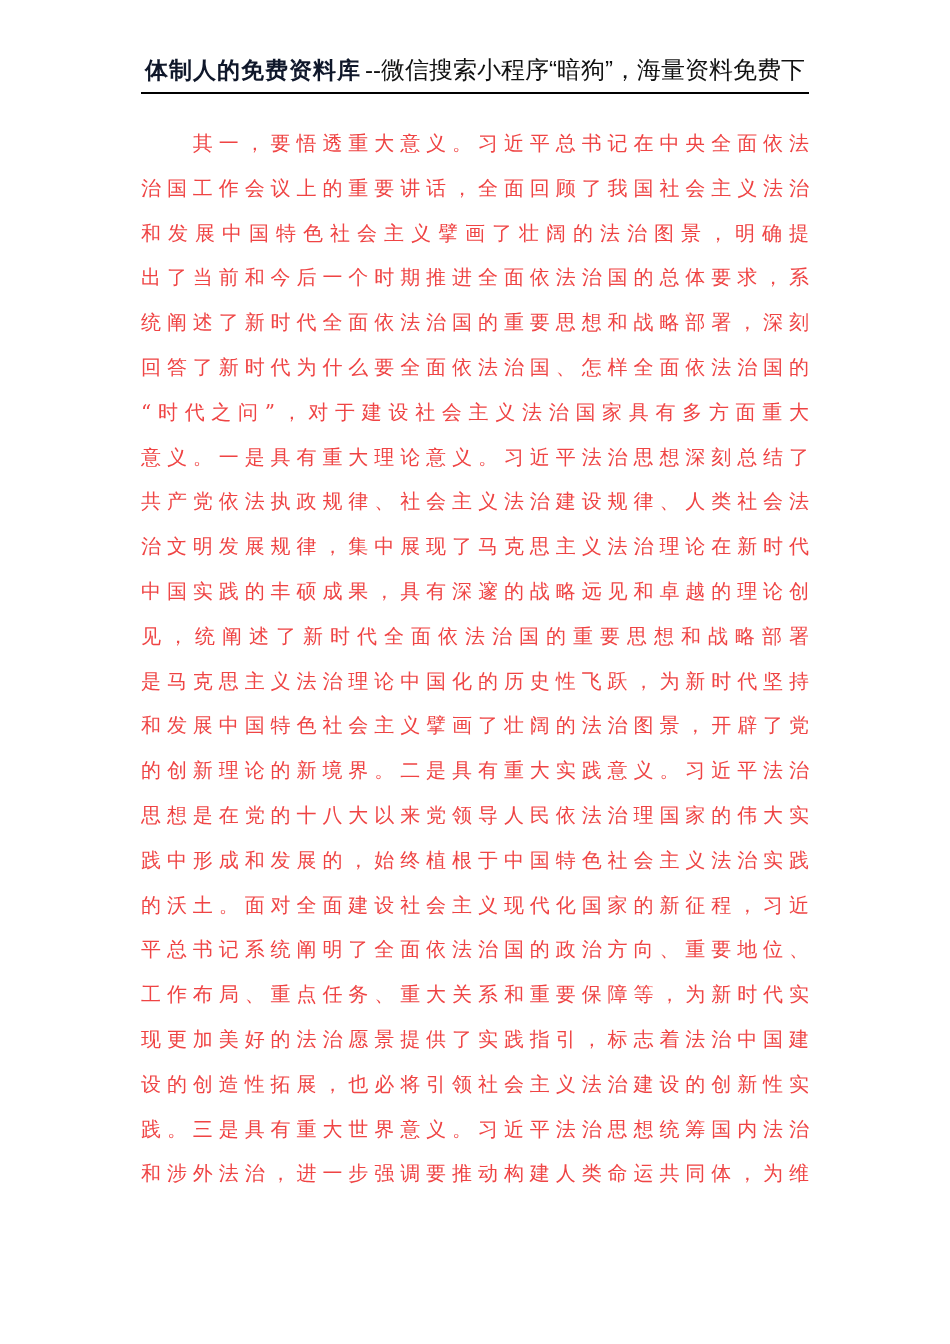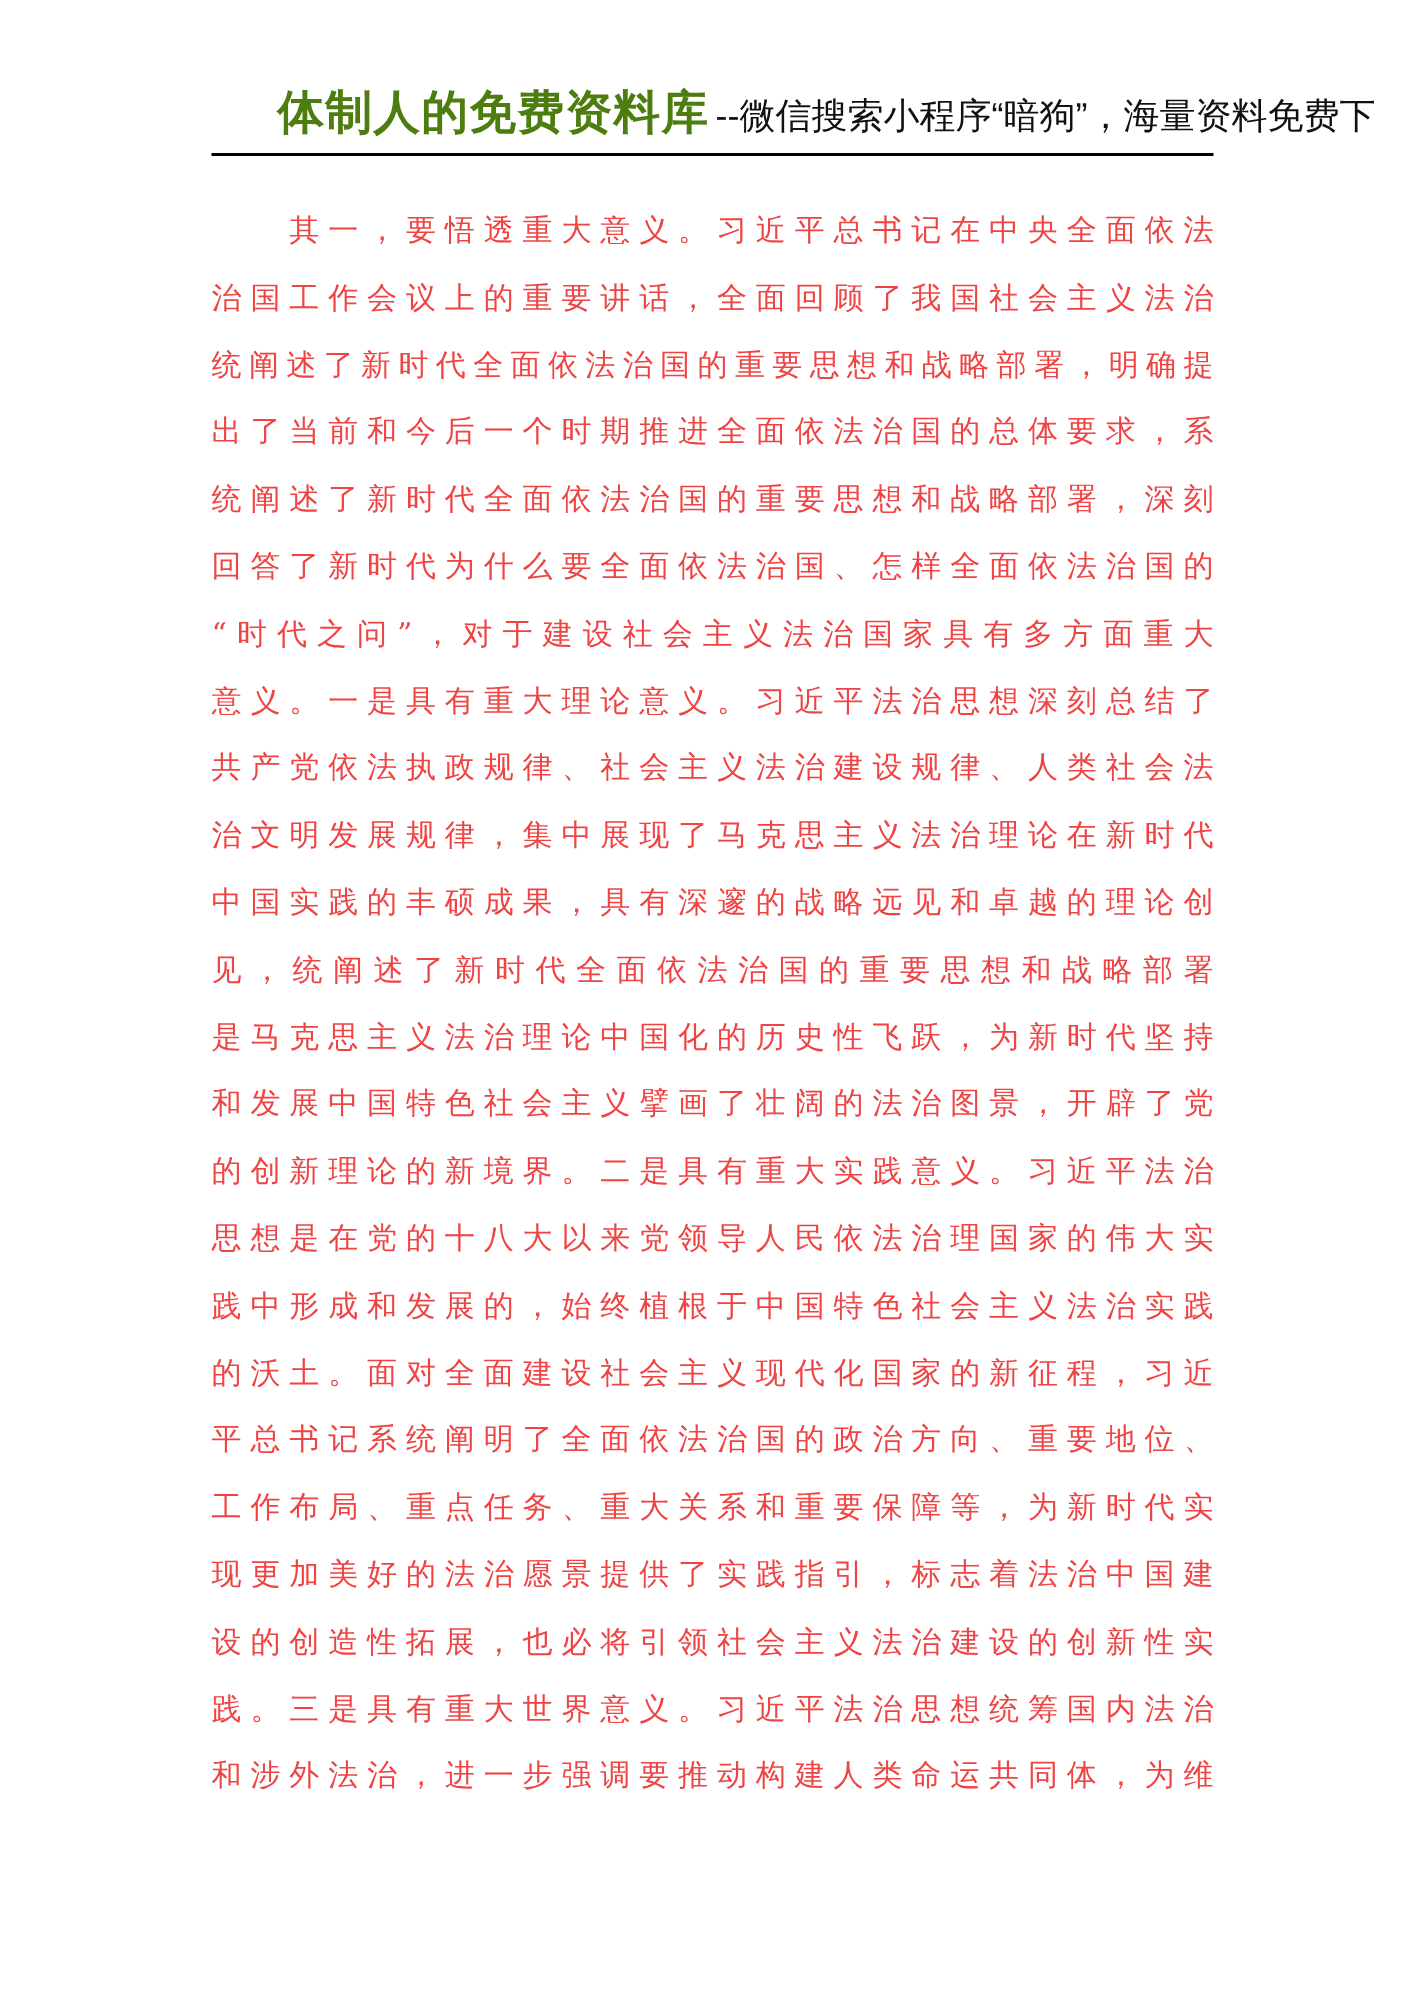--- a/index.html
+++ b/index.html
@@ -21,26 +21,25 @@
   }
   .doc-header {
     padding-top: 54px;
     text-align: center;
     white-space: nowrap;
     border-bottom: 2px solid #000000;
     padding-bottom: 6px;
     font-family: "Liberation Sans", sans-serif;
   }
   .brand {
-    color: #4d7c0f;
-    font-size: 31px;
+    color: #0f172a;
+    font-size: 23px;
     font-weight: bold;
     letter-spacing: 1px;
     vertical-align: baseline;
-    margin-left: 44px;
   }
   .tagline {
     color: #111111;
     font-size: 24px;
     font-weight: normal;
     vertical-align: baseline;
     margin-left: 4px;
   }
   .doc-body {
     margin-top: 27px;
@@ -63,21 +62,21 @@
 <div class="page">
   <div class="content-col">
 
     <div class="doc-header">
       <span class="brand">体制人的免费资料库</span><span class="tagline">--微信搜索小程序“暗狗”，海量资料免费下</span>
     </div>
 
     <div class="doc-body">
       <div class="body-line">　　其一，要悟透重大意义。习近平总书记在中央全面依法</div>
       <div class="body-line">治国工作会议上的重要讲话，全面回顾了我国社会主义法治</div>
-      <div class="body-line">统阐述了新时代全面依法治国的重要思想和战略部署，明确提</div>
+      <div class="body-line">和发展中国特色社会主义擘画了壮阔的法治图景，明确提</div>
       <div class="body-line">出了当前和今后一个时期推进全面依法治国的总体要求，系</div>
       <div class="body-line">统阐述了新时代全面依法治国的重要思想和战略部署，深刻</div>
       <div class="body-line">回答了新时代为什么要全面依法治国、怎样全面依法治国的</div>
       <div class="body-line">“时代之问”，对于建设社会主义法治国家具有多方面重大</div>
       <div class="body-line">意义。一是具有重大理论意义。习近平法治思想深刻总结了</div>
       <div class="body-line">共产党依法执政规律、社会主义法治建设规律、人类社会法</div>
       <div class="body-line">治文明发展规律，集中展现了马克思主义法治理论在新时代</div>
       <div class="body-line">中国实践的丰硕成果，具有深邃的战略远见和卓越的理论创</div>
       <div class="body-line">见，统阐述了新时代全面依法治国的重要思想和战略部署</div>
       <div class="body-line">是马克思主义法治理论中国化的历史性飞跃，为新时代坚持</div>

